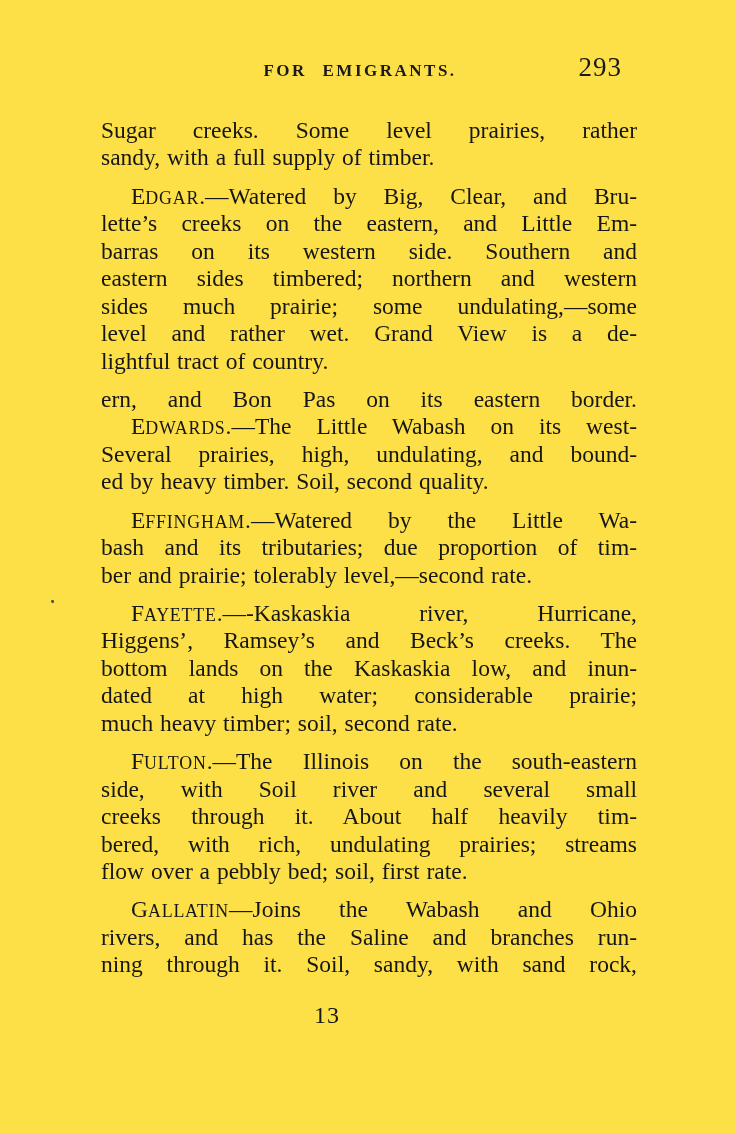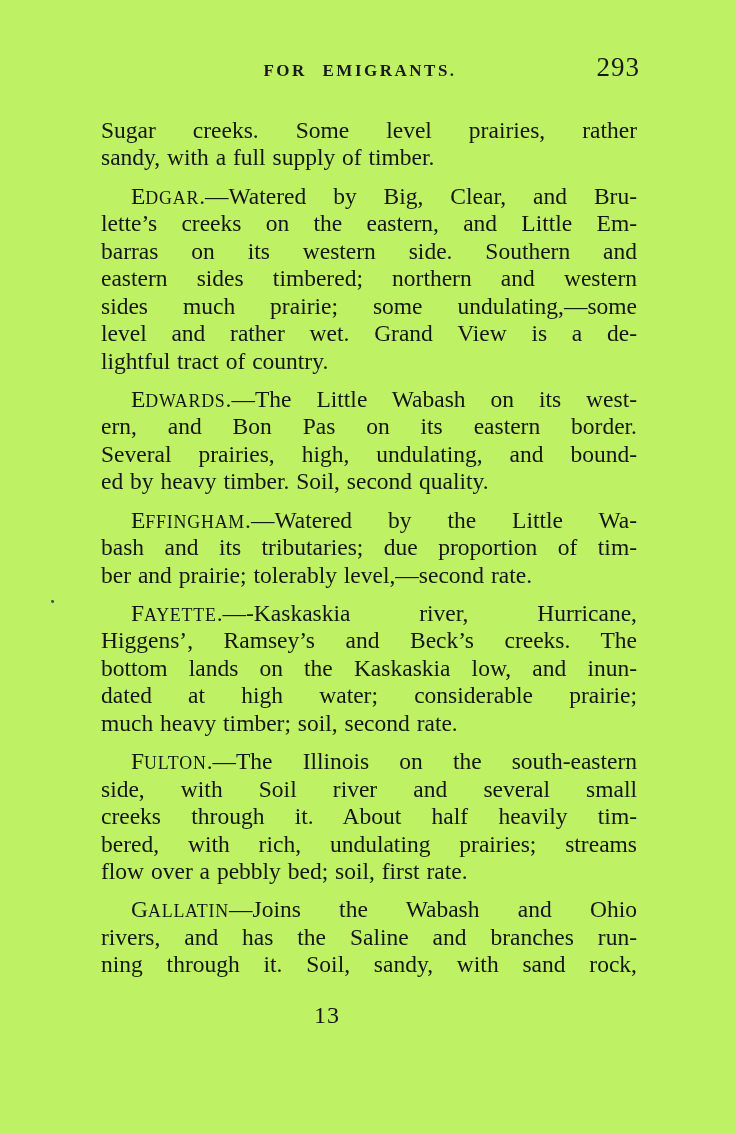--- a/index.html
+++ b/index.html
@@ -4,31 +4,31 @@
 <style>
   html,body{margin:0;padding:0;}
   body{
     width:736px;height:1133px;
     background:#ffffff;
     font-family:"Liberation Serif","DejaVu Serif",serif;
     overflow:hidden;
   }
   .sheet{
     position:relative;width:736px;height:1133px;
-    background:#bef264;color:#141414;
+    background:#fde047;color:#141414;
   }
   
   .header{position:absolute;top:52px;left:90px;width:558px;height:34px;}
   .running-head{
     position:absolute;left:50%;top:9px;transform:translateX(calc(-50% - 9px));
     font-size:17px;font-weight:bold;letter-spacing:2.5px;word-spacing:9px;
     white-space:nowrap;color:#1a1a1a;
   }
   .page-number{
-    position:absolute;right:8px;top:0;font-size:27px;color:#1a1a1a;
+    position:absolute;right:26px;top:0;font-size:27px;color:#1a1a1a;
     letter-spacing:1px;
   }
   
   .text-block{
     position:absolute;top:106px;left:90px;width:558px;
     font-size:23.5px;line-height:27.45px;color:#161616;
     word-spacing:1px;
   }
   .para{margin:11px;padding:0;}
   .line{
@@ -69,22 +69,22 @@
       <div class="para">
         <div class="line indent"><span class="lead-cap">E</span><span class="lead-sc">DGAR</span>.—Watered by Big, Clear, and Bru-</div>
         <div class="line">lette’s creeks on the eastern, and Little Em-</div>
         <div class="line">barras on its western side. Southern and</div>
         <div class="line">eastern sides timbered; northern and western</div>
         <div class="line">sides much prairie; some undulating,—some</div>
         <div class="line">level and rather wet. Grand View is a de-</div>
         <div class="line lastline">lightful tract of country.</div>
       </div>
       <div class="para">
+        <div class="line">ern, and Bon Pas on its eastern border.</div>
         <div class="line indent"><span class="lead-cap">E</span><span class="lead-sc">DWARDS</span>.—The Little Wabash on its west-</div>
-        <div class="line">ern, and Bon Pas on its eastern border.</div>
         <div class="line">Several prairies, high, undulating, and bound-</div>
         <div class="line lastline">ed by heavy timber. Soil, second quality.</div>
       </div>
       <div class="para">
         <div class="line indent"><span class="lead-cap">E</span><span class="lead-sc">FFINGHAM</span>.—Watered by the Little Wa-</div>
         <div class="line">bash and its tributaries; due proportion of tim-</div>
         <div class="line lastline">ber and prairie; tolerably level,—second rate.</div>
       </div>
       <div class="para">
         <div class="line indent"><span class="lead-cap">F</span><span class="lead-sc">AYETTE</span>.—-Kaskaskia river, Hurricane,</div>

